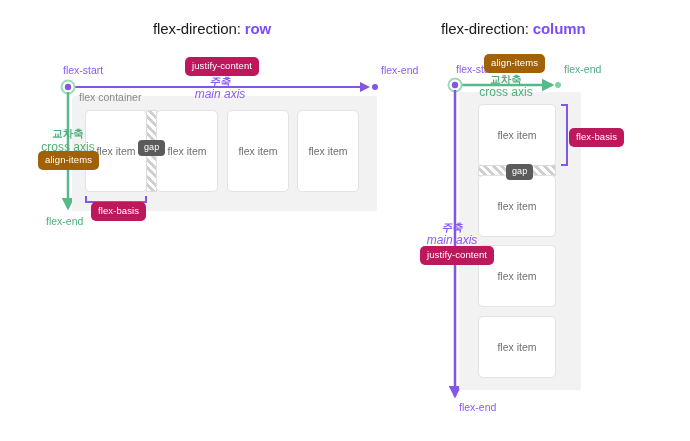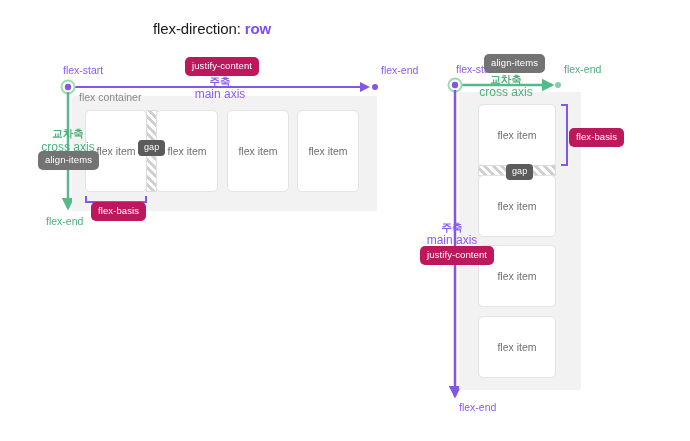--- a/index.html
+++ b/index.html
@@ -48,36 +48,36 @@
   .lbl-green  { color: #4caf7d; font-size: 10.5px; }
   .axis-ko {
     font-size: 10.5px;
     font-weight: bold;
     text-align: center;
   }
   .axis-en {
     font-size: 12px;
     text-align: center;
   }
-  .axis-purple { color: #8a5cf6; }
+  .axis-purple { color: #8a5cf6; font-style: italic; }
   .axis-green  { color: #4caf7d; }
 
   
   .badge {
     position: absolute;
     color: #ffffff;
     font-size: 9.5px;
     line-height: 1;
     padding: 4px 7px 5px 7px;
     border-radius: 5px;
     white-space: nowrap;
     letter-spacing: 0.1px;
   }
   .badge-purple { background: #be185d; }
-  .badge-green  { background: #737373; }
+  .badge-green  { background: #a16207; }
   .badge-gray   { background: #5b5b5b; border-radius: 4px; padding: 3px 6px 4px 6px; font-size: 9px; }
 
   
   .flex-container {
     position: absolute;
     background: #f2f2f2;
     border-radius: 2px;
   }
   .container-caption {
     position: absolute;
@@ -213,20 +213,23 @@
 
   <div class="lbl axis-ko axis-green" style="left:41px; top:128px; width:54px;">교차축</div>
   <div class="lbl axis-en axis-green" style="left:41px; top:141px; width:54px;">cross axis</div>
   <div class="badge badge-green" style="left:38px; top:151px;">align-items</div>
 
   <div class="lbl lbl-green" style="left:46px; top:216px;">flex-end</div>
 
   <div class="bracket-h" style="left:85px; top:196px; width:62px; height:7px;"></div>
   <div class="badge badge-purple" style="left:91px; top:202px;">flex-basis</div>
 
+  <div class="title" id="title-col">
+    <span>flex-direction: </span><span class="kw">column</span>
+  </div>
 
   <div class="flex-container" style="left:459px; top:92px; width:122px; height:298px;"></div>
 
   <div class="flex-item" style="left:478px; top:104px; width:78px; height:62px;">
     <span>flex item</span>
   </div>
   <div class="gap-band" style="left:478px; top:165px; width:78px; height:11px;"></div>
   <div class="flex-item" style="left:478px; top:175px; width:78px; height:62px;">
     <span>flex item</span>
   </div>

